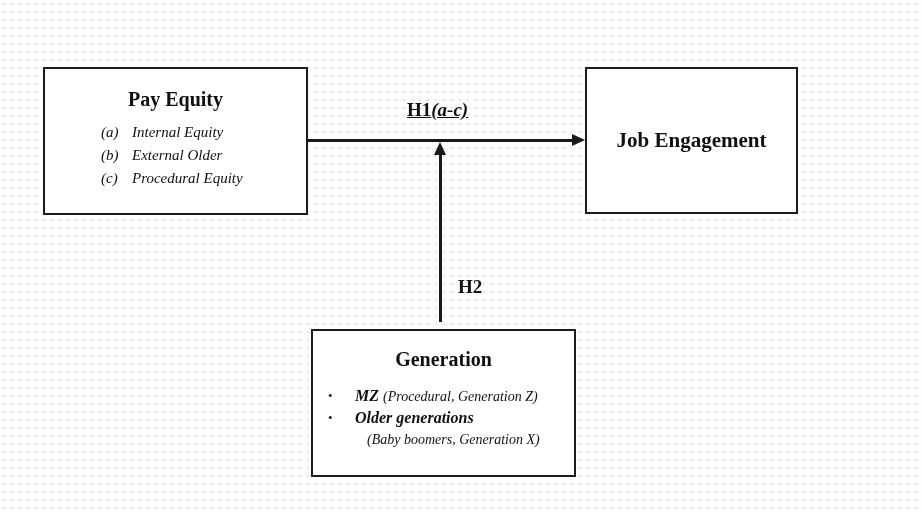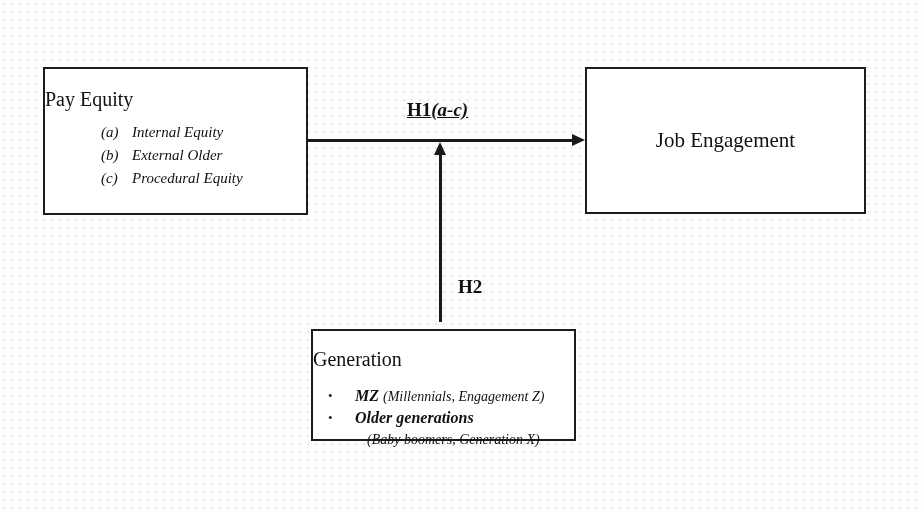--- a/index.html
+++ b/index.html
@@ -23,34 +23,34 @@
     box-sizing: border-box;
     background: #ffffff;
     border: 2.5px solid #1c1c1c;
   }
   .box-pay-equity {
     left: 43px; top: 67px;
     width: 265px; height: 148px;
   }
   .box-job-engagement {
     left: 585px; top: 67px;
-    width: 281px; height: 147px;
+    width: 213px; height: 147px;
     display: flex;
     align-items: center;
     justify-content: center;
   }
   .box-generation {
     left: 311px; top: 329px;
-    width: 265px; height: 112px;
+    width: 265px; height: 148px;
   }
   .box-title {
-    font-weight: normal;
+    font-weight: bold;
     font-size: 20px;
     line-height: 23px;
-    text-align: left;
+    text-align: center;
   }
   .box-pay-equity .box-title { margin-top: 19px; }
   .box-generation .box-title { margin-top: 17px; }
   .box-job-engagement .box-title { font-size: 21px; }
 
   .equity-list {
     margin-top: 10px;
     padding-left: 56px;
     font-style: italic;
     font-size: 15px;
@@ -167,21 +167,21 @@
 
   <div class="h2-arrow-line"></div>
   <div class="arrowhead-up"></div>
   <div class="h2-label">H2</div>
 
   <div class="box box-generation">
     <div class="box-title">Generation</div>
     <div class="gen-list">
       <div class="gen-item">
         <span class="bullet">•</span>
-        <span class="gen-text"><span class="gen-name">MZ</span><span class="gen-note">(Millennials, Engagement Z)</span></span>
+        <span class="gen-text"><span class="gen-name">MZ</span><span class="gen-note">(Procedural, Generation Z)</span></span>
       </div>
       <div class="gen-item">
         <span class="bullet">•</span>
         <span class="gen-text"><span class="gen-name">Older generations</span><span class="gen-note gen-note-block">(Baby boomers, Generation X)</span></span>
       </div>
     </div>
   </div>
 
 </div>
 

